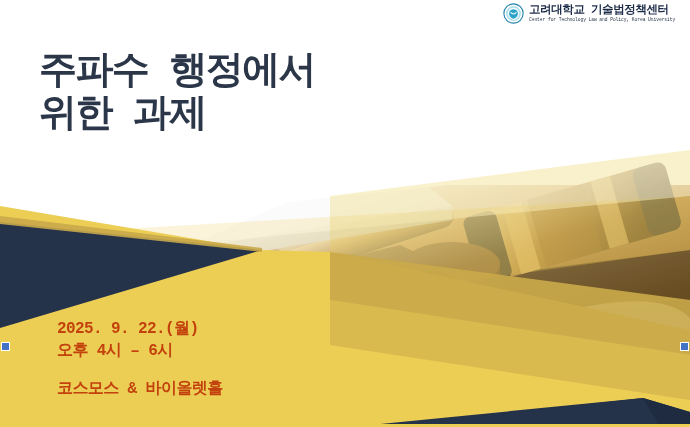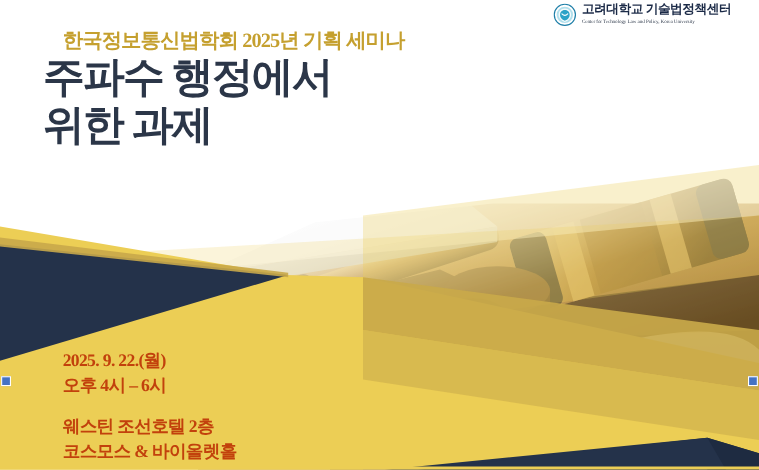--- a/index.html
+++ b/index.html
@@ -6,21 +6,21 @@
     margin: 0;
     padding: 0;
     background: #ffffff;
   }
   #poster {
     position: relative;
     width: 690px;
     height: 427px;
     overflow: hidden;
     background: #ffffff;
-    font-family: Liberation Serif, serif;
+    font-family: Liberation Mono, monospace;
   }
 
   
   .logo-block {
     position: absolute;
     left: 503px; top: 3px;
     display: flex;
     align-items: center;
     gap: 5px;
     z-index: 40;
@@ -257,31 +257,29 @@
       <path d="M24 14 C17 14 14 19 14 24 C14 31 20 35 24 36 C28 35 34 31 34 24
                C34 19 31 14 24 14 Z" fill="#2ba3c7"></path>
       <path d="M18 22 Q24 28 30 22" stroke="#ffffff" stroke-width="2.4" fill="none" stroke-linecap="round"></path>
     </svg>
     <span class="logo-text">
       <span class="logo-title">고려대학교 기술법정책센터</span>
       <span class="logo-sub">Center for Technology Law and Policy, Korea University</span>
     </span>
   </div>
 
-  <div class="eyebrow">한국정보통신법학회 2025년 기획 세미나</div>
 
   <div class="title">
     <div class="title-line">주파수 행정에서</div>
     <div class="title-line">위한 과제</div>
   </div>
 
   <div class="info">
     <div class="info-date">2025. 9. 22.(월)</div>
     <div class="info-time">오후 4시 – 6시</div>
     <div class="info-gap"></div>
-    <div class="info-venue1">웨스틴 조선호텔 2층</div>
     <div class="info-venue2">코스모스 &amp; 바이올렛홀</div>
   </div>
 
   <div class="handle left"></div>
   <div class="handle right"></div>
 
 </div>
 
 </body></html>

